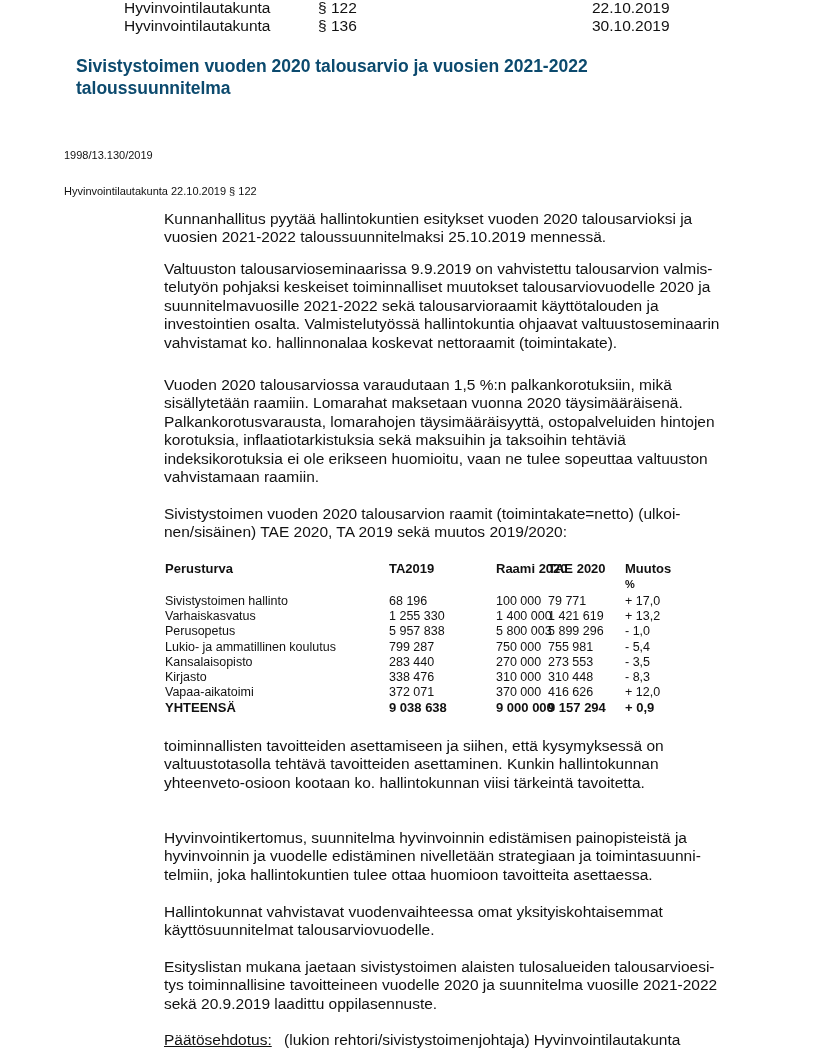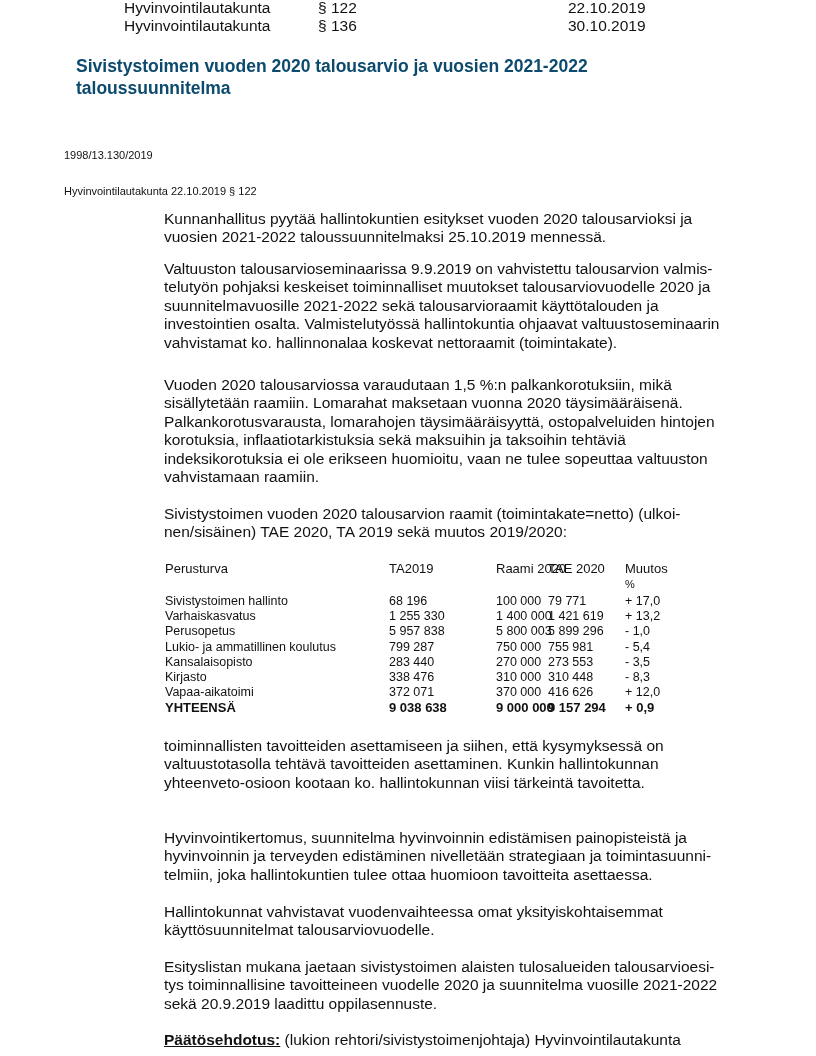--- a/index.html
+++ b/index.html
@@ -19,21 +19,21 @@
       position: absolute;
       left: 76px;
       font-size: 15.5px;
       line-height: 18px;
       width: 700px;
       height: 18px;
     }
     .hdr-row span { position: absolute; top: 0; white-space: nowrap; margin-left: 48px; }
     .hdr-row .c1 { left: 0; }
     .hdr-row .c2 { left: 194px; }
-    .hdr-row .c3 { left: 444px; }
+    .hdr-row .c3 { left: 468px; }
 
     .title {
       position: absolute;
       left: 76px;
       top: 55px;
       width: 640px;
       font-size: 17.5px;
       font-weight: bold;
       line-height: 22px;
       color: #0c4a6e;
@@ -72,37 +72,37 @@
     .tbl .row span {
       position: absolute;
       top: 0;
       white-space: nowrap;
     }
     .tbl .col0 { left: 0; }
     .tbl .col1 { left: 224px; }
     .tbl .col2 { left: 299px; margin-left: 32px; }
     .tbl .col3 { left: 383px; }
     .tbl .col4 { left: 460px; }
-    .tbl .head { font-weight: normal; font-size: 13px; }
+    .tbl .head { font-weight: bold; font-size: 13px; }
     .tbl .head-row { height: 16px; }
     .tbl .head-sub { height: 17px; }
     .tbl .total { font-weight: bold; font-size: 13px; }
 
     .decision {
       position: absolute;
       left: 164px;
       top: 1031px;
       font-size: 15.5px;
       line-height: 18px;
       white-space: nowrap;
     }
     .decision .lbl {
-      font-weight: bold;
+      font-weight: normal;
       text-decoration: underline;
-      margin-right: 0;
+      margin-right: 8px;
     }
   </style>
 </head>
 <body>
 
 <div class="hdr-row" style="top:-1px;">
   <span class="c1">Hyvinvointilautakunta</span>
   <span class="c2">§ 122</span>
   <span class="c3">22.10.2019</span>
 </div>
@@ -218,21 +218,21 @@
 </div>
 
 <div class="para" style="top:737px;">
   <span class="ln">toiminnallisten tavoitteiden asettamiseen ja siihen, että kysymyksessä on</span>
   <span class="ln">valtuustotasolla tehtävä tavoitteiden asettaminen. Kunkin hallintokunnan</span>
   <span class="ln">yhteenveto-osioon kootaan ko. hallintokunnan viisi tärkeintä tavoitetta.</span>
 </div>
 
 <div class="para" style="top:829px;">
   <span class="ln">Hyvinvointikertomus, suunnitelma hyvinvoinnin edistämisen painopisteistä ja</span>
-  <span class="ln">hyvinvoinnin ja terveyden edistäminen nivelletään strategiaan ja toimintasuunni-</span>
+  <span class="ln">hyvinvoinnin ja vuodelle edistäminen nivelletään strategiaan ja toimintasuunni-</span>
   <span class="ln">telmiin, joka hallintokuntien tulee ottaa huomioon tavoitteita asettaessa.</span>
 </div>
 
 <div class="para" style="top:903px;">
   <span class="ln">Hallintokunnat vahvistavat vuodenvaihteessa omat yksityiskohtaisemmat</span>
   <span class="ln">käyttösuunnitelmat talousarviovuodelle.</span>
 </div>
 
 <div class="para" style="top:958px;">
   <span class="ln">Esityslistan mukana jaetaan sivistystoimen alaisten tulosalueiden talousarvioesi-</span>

